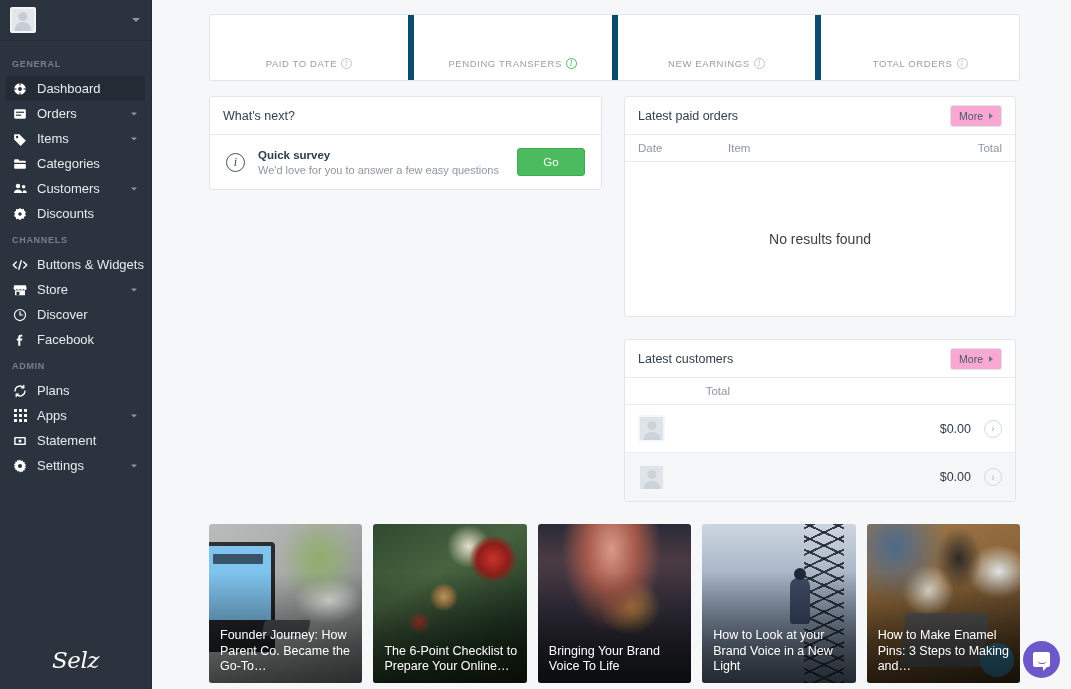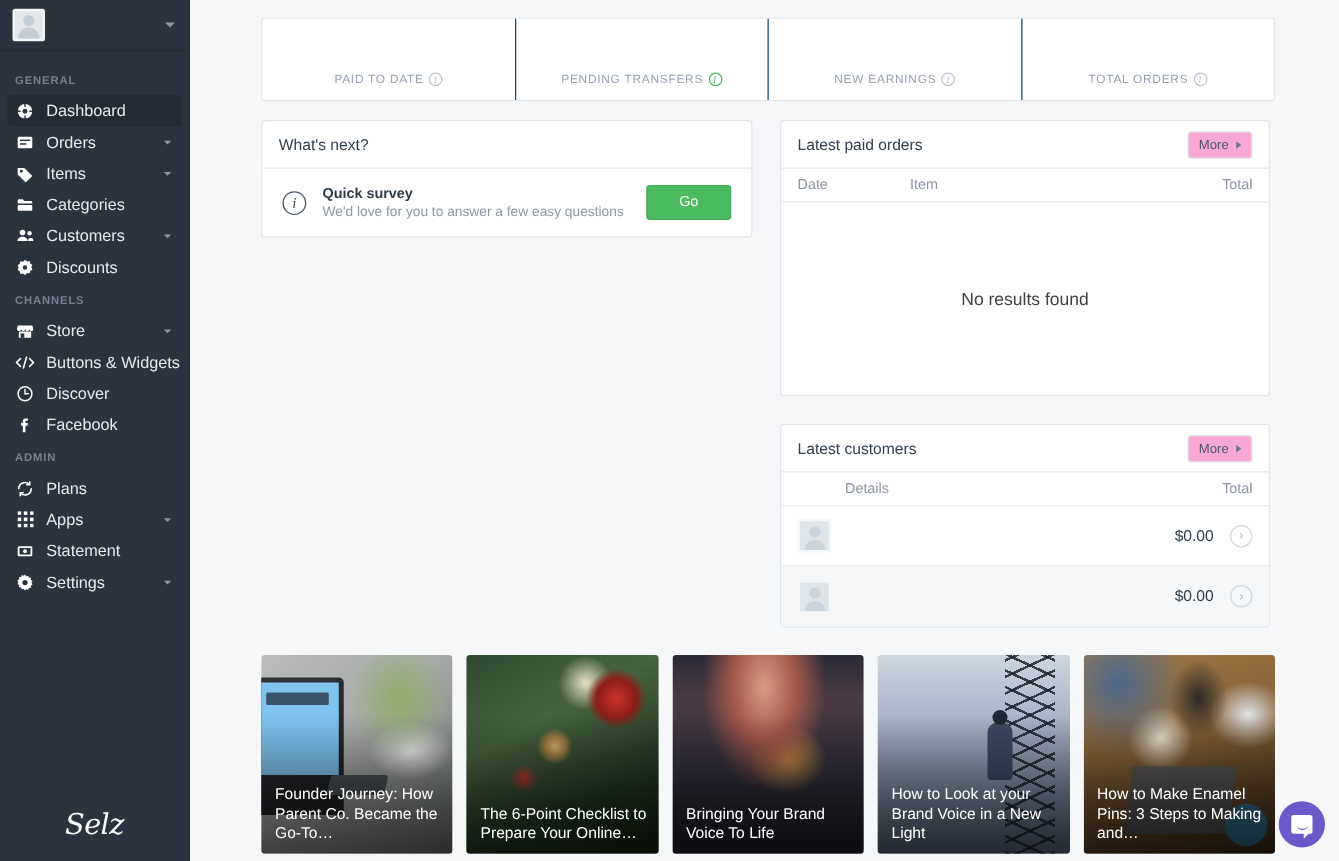--- a/index.html
+++ b/index.html
@@ -83,21 +83,21 @@
     overflow: hidden; position: relative;
     padding: 14px 51px 0 57px;
   }
   .card {
     background: #ffffff; border: 1px solid #e2e6ea; border-radius: 3px;
   }
 
   
   .stats { display: flex; width: 100%; height: 67px; }
   .stat {
-    flex: 1; border-right: 1px solid #0c4a6e;
+    flex: 1; border-right: 6px solid #0c4a6e;
     display: flex; flex-direction: column;
     align-items: center; justify-content: flex-end;
     padding-bottom: 11px;
   }
   .stat:last-child { border-right: none; }
   .stat-value {
     font-size: 19px; color: #3c4858; font-weight: normal;
     min-height: 0; margin-bottom: 2px;
   }
   .stat-label {
@@ -322,39 +322,39 @@
               <circle cx="12" cy="12" r="3" fill="#2b333e"></circle>
             </svg>
         </span>
         <span class="sb-label">Discounts</span>
       </div>
 
       <div class="sb-section">CHANNELS</div>
 
       <div class="sb-item">
         <span class="sb-icon">
-          <svg width="14" height="14" viewBox="0 0 24 24" fill="currentColor">
-              <path d="M2 4h20l1.4 5c.2 1.6-1 2.8-2.6 2.8S18 10.6 18 9c0 1.8-1.3 2.8-2.8 2.8S12.4 10.8 12.4 9c0 1.8-1.3 2.8-2.8 2.8S6.8 10.8 6.8 9c0 1.6-1.2 2.8-2.8 2.8S.8 10.6 1 9L2 4z"></path>
-              <path d="M3.5 12.5h17V21h-17z"></path>
-              <rect x="6" y="15" width="5" height="6" fill="#2b333e"></rect>
-            </svg>
-        </span>
-        <span class="sb-label">Store</span>
-        <span class="sb-arrow"></span>
-      </div>
-
-      <div class="sb-item">
-        <span class="sb-icon">
           <svg width="16" height="14" viewBox="0 0 26 20" fill="none" stroke="currentColor" stroke-width="2.2" stroke-linecap="round" stroke-linejoin="round">
               <path d="M7 5 L2 10 L7 15"></path>
               <path d="M19 5 L24 10 L19 15"></path>
               <path d="M15 3 L11 17"></path>
             </svg>
         </span>
         <span class="sb-label">Buttons &amp; Widgets</span>
+      </div>
+
+      <div class="sb-item">
+        <span class="sb-icon">
+          <svg width="14" height="14" viewBox="0 0 24 24" fill="currentColor">
+              <path d="M2 4h20l1.4 5c.2 1.6-1 2.8-2.6 2.8S18 10.6 18 9c0 1.8-1.3 2.8-2.8 2.8S12.4 10.8 12.4 9c0 1.8-1.3 2.8-2.8 2.8S6.8 10.8 6.8 9c0 1.6-1.2 2.8-2.8 2.8S.8 10.6 1 9L2 4z"></path>
+              <path d="M3.5 12.5h17V21h-17z"></path>
+              <rect x="6" y="15" width="5" height="6" fill="#2b333e"></rect>
+            </svg>
+        </span>
+        <span class="sb-label">Store</span>
+        <span class="sb-arrow"></span>
       </div>
 
       <div class="sb-item">
         <span class="sb-icon">
           <svg width="14" height="14" viewBox="0 0 24 24" fill="none" stroke="currentColor" stroke-width="2">
               <circle cx="12" cy="12" r="9.5"></circle>
               <path d="M12 6 L12 12 L16.5 12" stroke-linecap="round"></path>
             </svg>
         </span>
         <span class="sb-label">Discover</span>
@@ -501,21 +501,20 @@
 
         <div class="card" style="margin-top:22px;">
           <div class="panel-head">
             <span class="panel-title">Latest customers</span>
             <span class="more-btn">
               <span>More</span>
               <span class="more-caret"></span>
             </span>
           </div>
           <div class="thead">
-            <span class="th-details">Details</span>
             <span class="th-ctotal">Total</span>
           </div>
 
           <div class="cust-row">
             <div class="cust-avatar">
               <div class="h"></div>
               <div class="b"></div>
             </div>
             <div class="cust-mid"></div>
             <div class="cust-total">$0.00</div>

